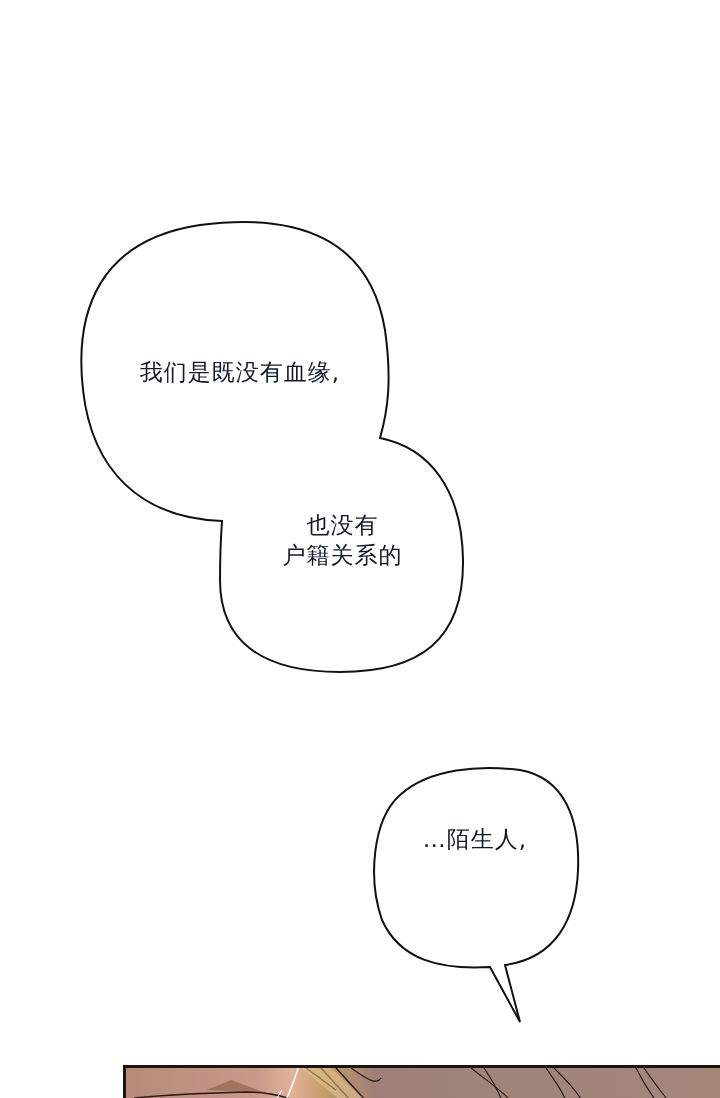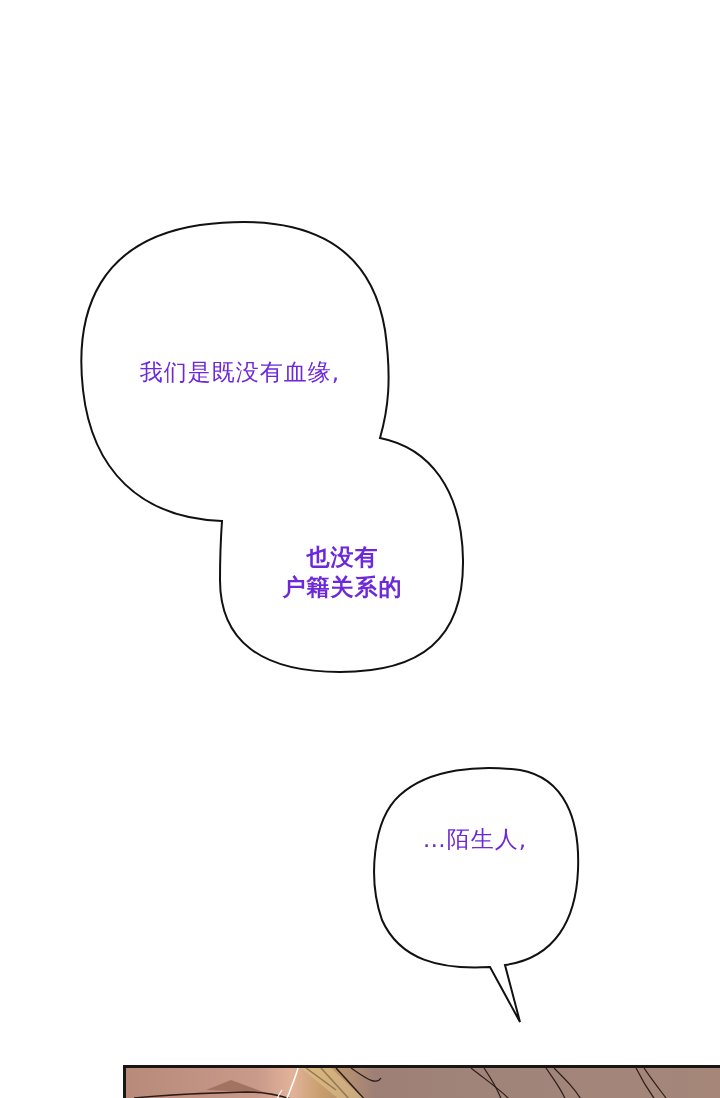--- a/index.html
+++ b/index.html
@@ -17,37 +17,36 @@
     .bubble-svg {
       position: absolute;
       left: 0;
       top: 0;
       width: 720px;
       height: 1098px;
       pointer-events: none;
     }
     .bubble-text {
       position: absolute;
-      color: #6d28d9;
+      color: #0f172a;
       font-size: 23px;
       line-height: 30px;
       text-align: center;
       white-space: pre;
       letter-spacing: 1px;
     }
     #text-1 {
       left: 100px;
       top: 357px;
       width: 280px;
     }
     #text-2 {
       left: 255px;
-      top: 542px;
+      top: 510px;
       width: 175px;
-      font-weight: bold;
     }
     #text-3 {
       left: 395px;
       top: 824px;
       width: 160px;
     }
     .panel {
       position: absolute;
       left: 123px;
       top: 1065px;

